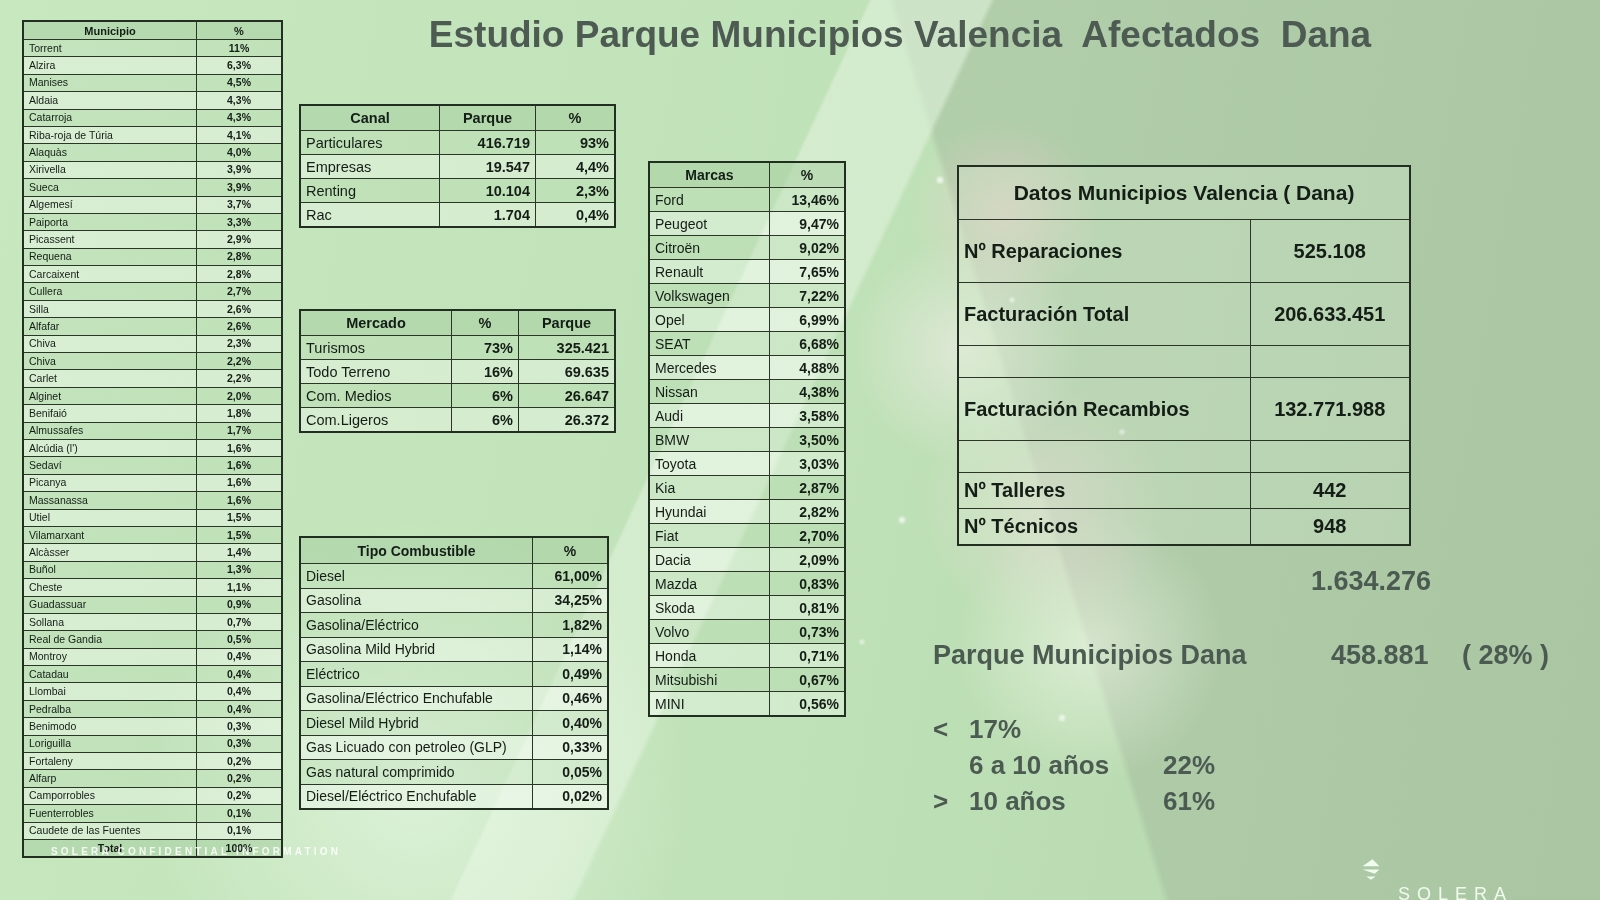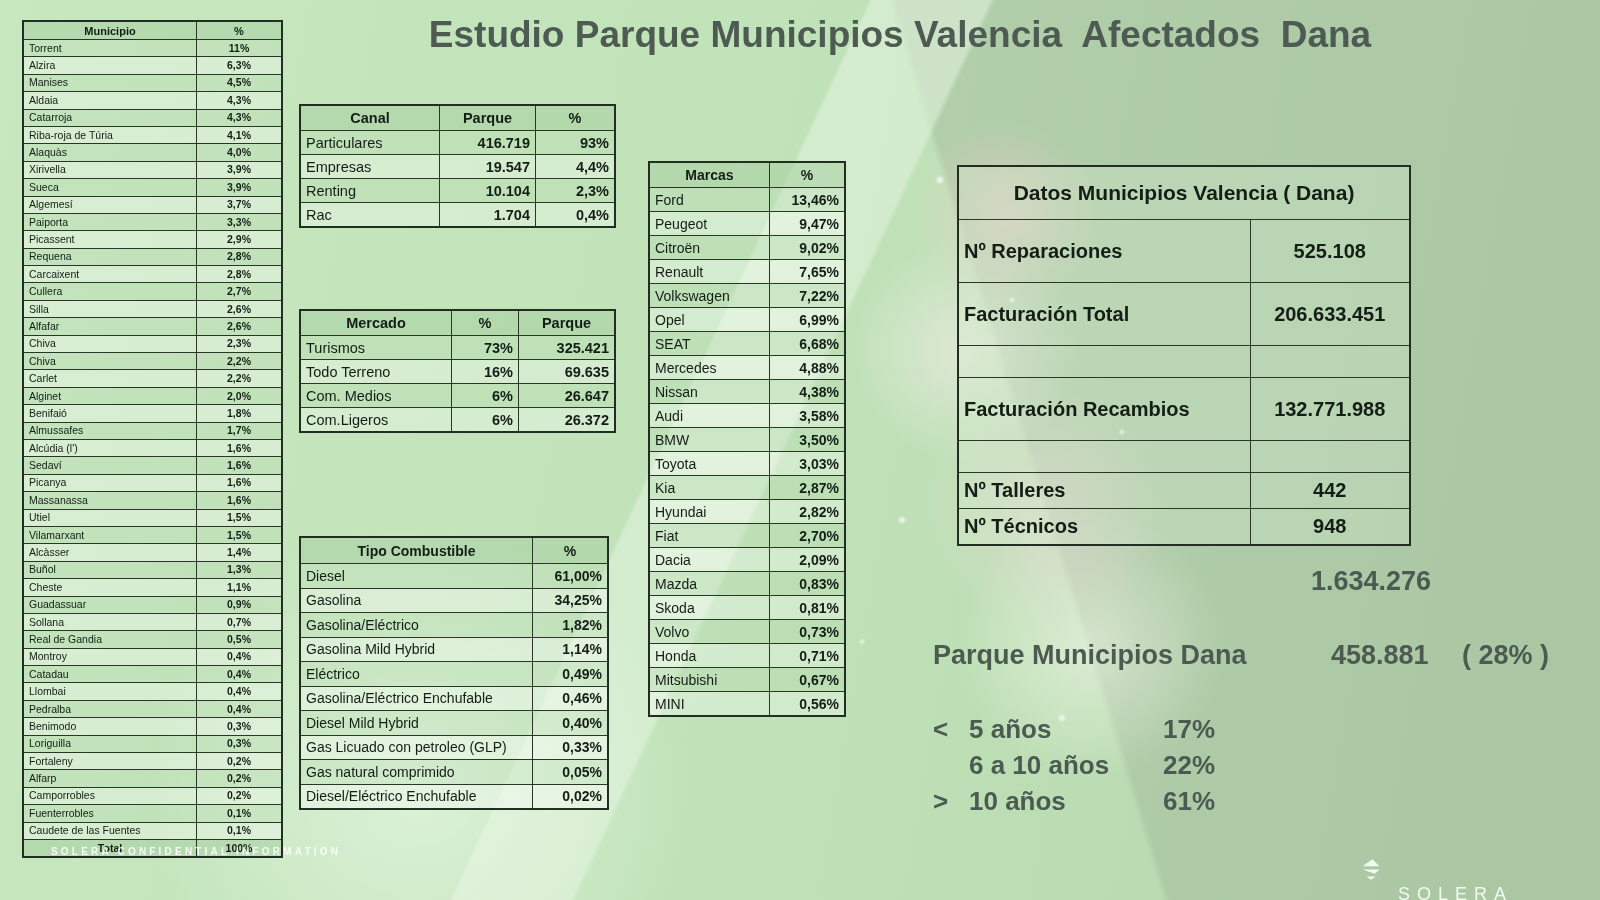--- a/index.html
+++ b/index.html
@@ -549,21 +549,20 @@
   </table>
 
   <div class="sum pv-value">1.634.276</div>
   <div class="sum pd-label">Parque Municipios Dana</div>
   <div class="sum pd-value">458.881</div>
   <div class="sum pd-pct">( 28% )</div>
 
   <div class="age-block">
     <div class="age-row">
       <span class="age-prefix">&lt;</span>
-      <span class="age-label">5 años</span>
       <span class="age-value">17%</span>
     </div>
     <div class="age-row">
       <span class="age-prefix"></span>
       <span class="age-label">6 a 10 años</span>
       <span class="age-value">22%</span>
     </div>
     <div class="age-row">
       <span class="age-prefix">&gt;</span>
       <span class="age-label">10 años</span>

